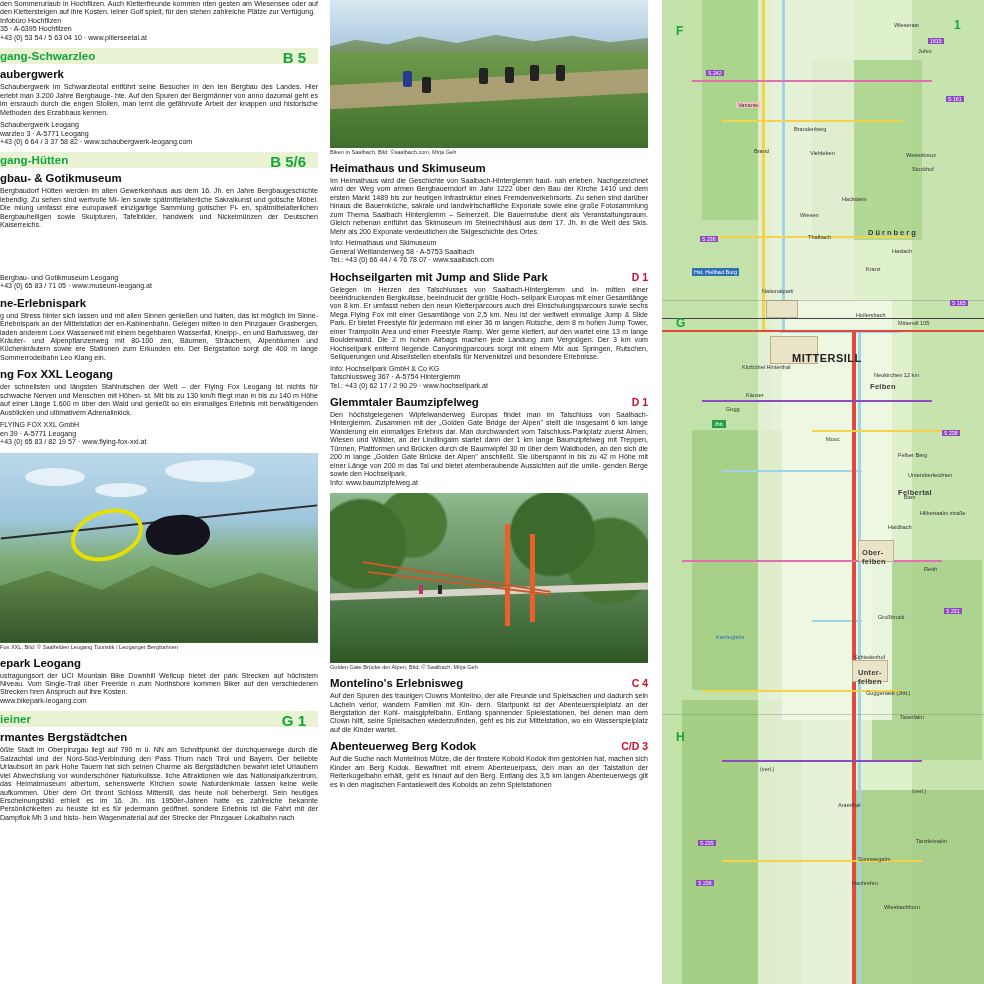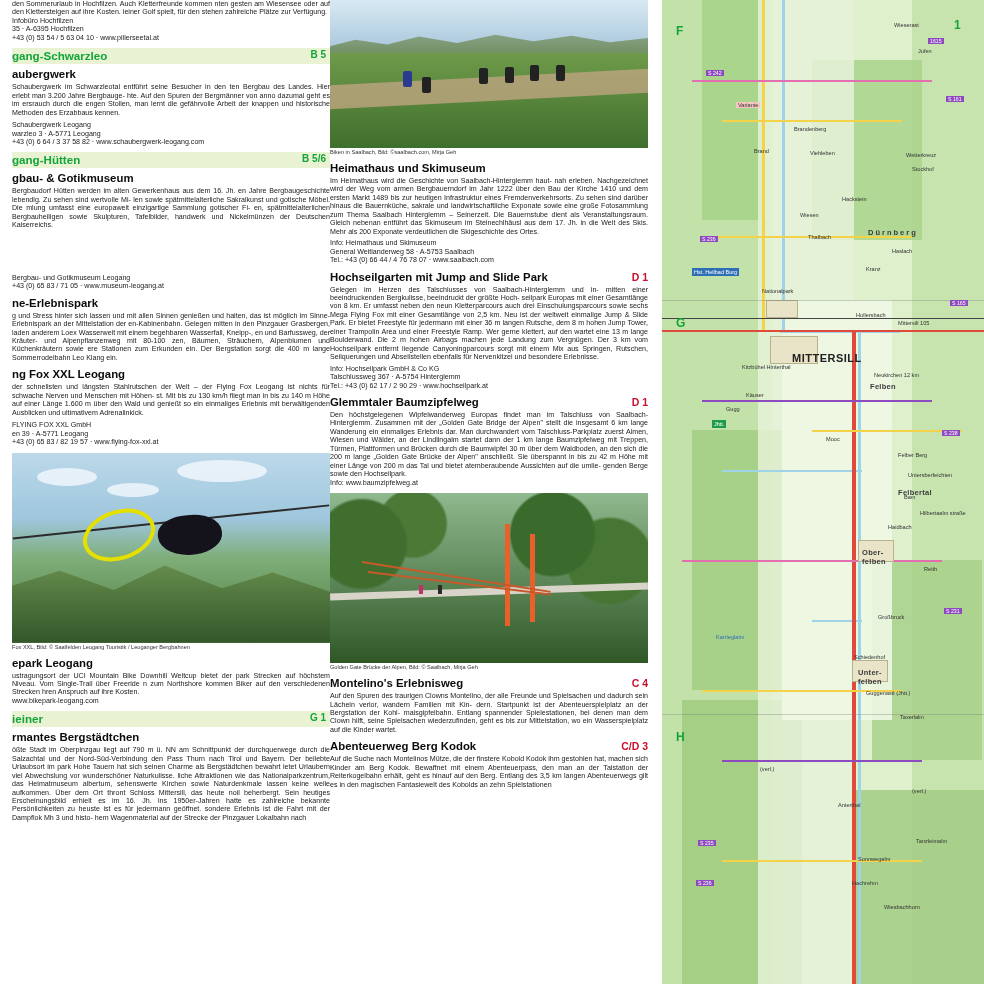--- a/index.html
+++ b/index.html
@@ -1,32 +1,32 @@
 <!DOCTYPE html>
 <html><head>
 <meta charset="utf-8">
 <style>
   html,body{margin:0;padding:0;background:#ffffff;}
   body{width:984px;height:984px;font-family:"Liberation Sans",sans-serif;color:#111;overflow:hidden;}
   .page{position:relative;width:984px;height:984px;}
 
   
   .col{position:absolute;top:0;}
-  .col-left{left:0;width:318px;height:984px;padding-left:12px;}
+  .col-left{left:0;width:318px;height:984px;}
   .col-mid{left:330px;width:318px;height:744px;}
   .col-right{left:662px;width:322px;height:984px;}
 
   
   .body-text{font-size:7.1px;line-height:8.45px;text-align:justify;color:#1a1a1a;}
   .sec-title{font-size:11.4px;font-weight:bold;color:#0b0b0b;margin:0 0 2px 0;line-height:13px;}
 
   
   .bar{position:relative;height:16px;background:#e9f3d4;margin:6px 0 4px 0;}
   .bar .bar-title{position:absolute;left:0;top:1px;font-size:11.6px;font-weight:bold;color:#13a538;}
-  .bar .code{position:absolute;right:4px;top:1px;font-size:10px;font-weight:bold;color:#13a538;}
+  .bar .code{position:absolute;right:12px;top:1px;font-size:15px;font-weight:bold;color:#13a538;}
 
   .code-red{color:#c8102e;font-size:10.5px;font-weight:bold;}
 
   .hdr-row{display:flex;justify-content:space-between;align-items:flex-start;}
   .hdr-row .sec-title{flex:1;}
 
   
   .photo{position:relative;width:100%;overflow:hidden;}
   .cap{font-size:5.6px;color:#333;margin-top:1px;line-height:7px;}
 

